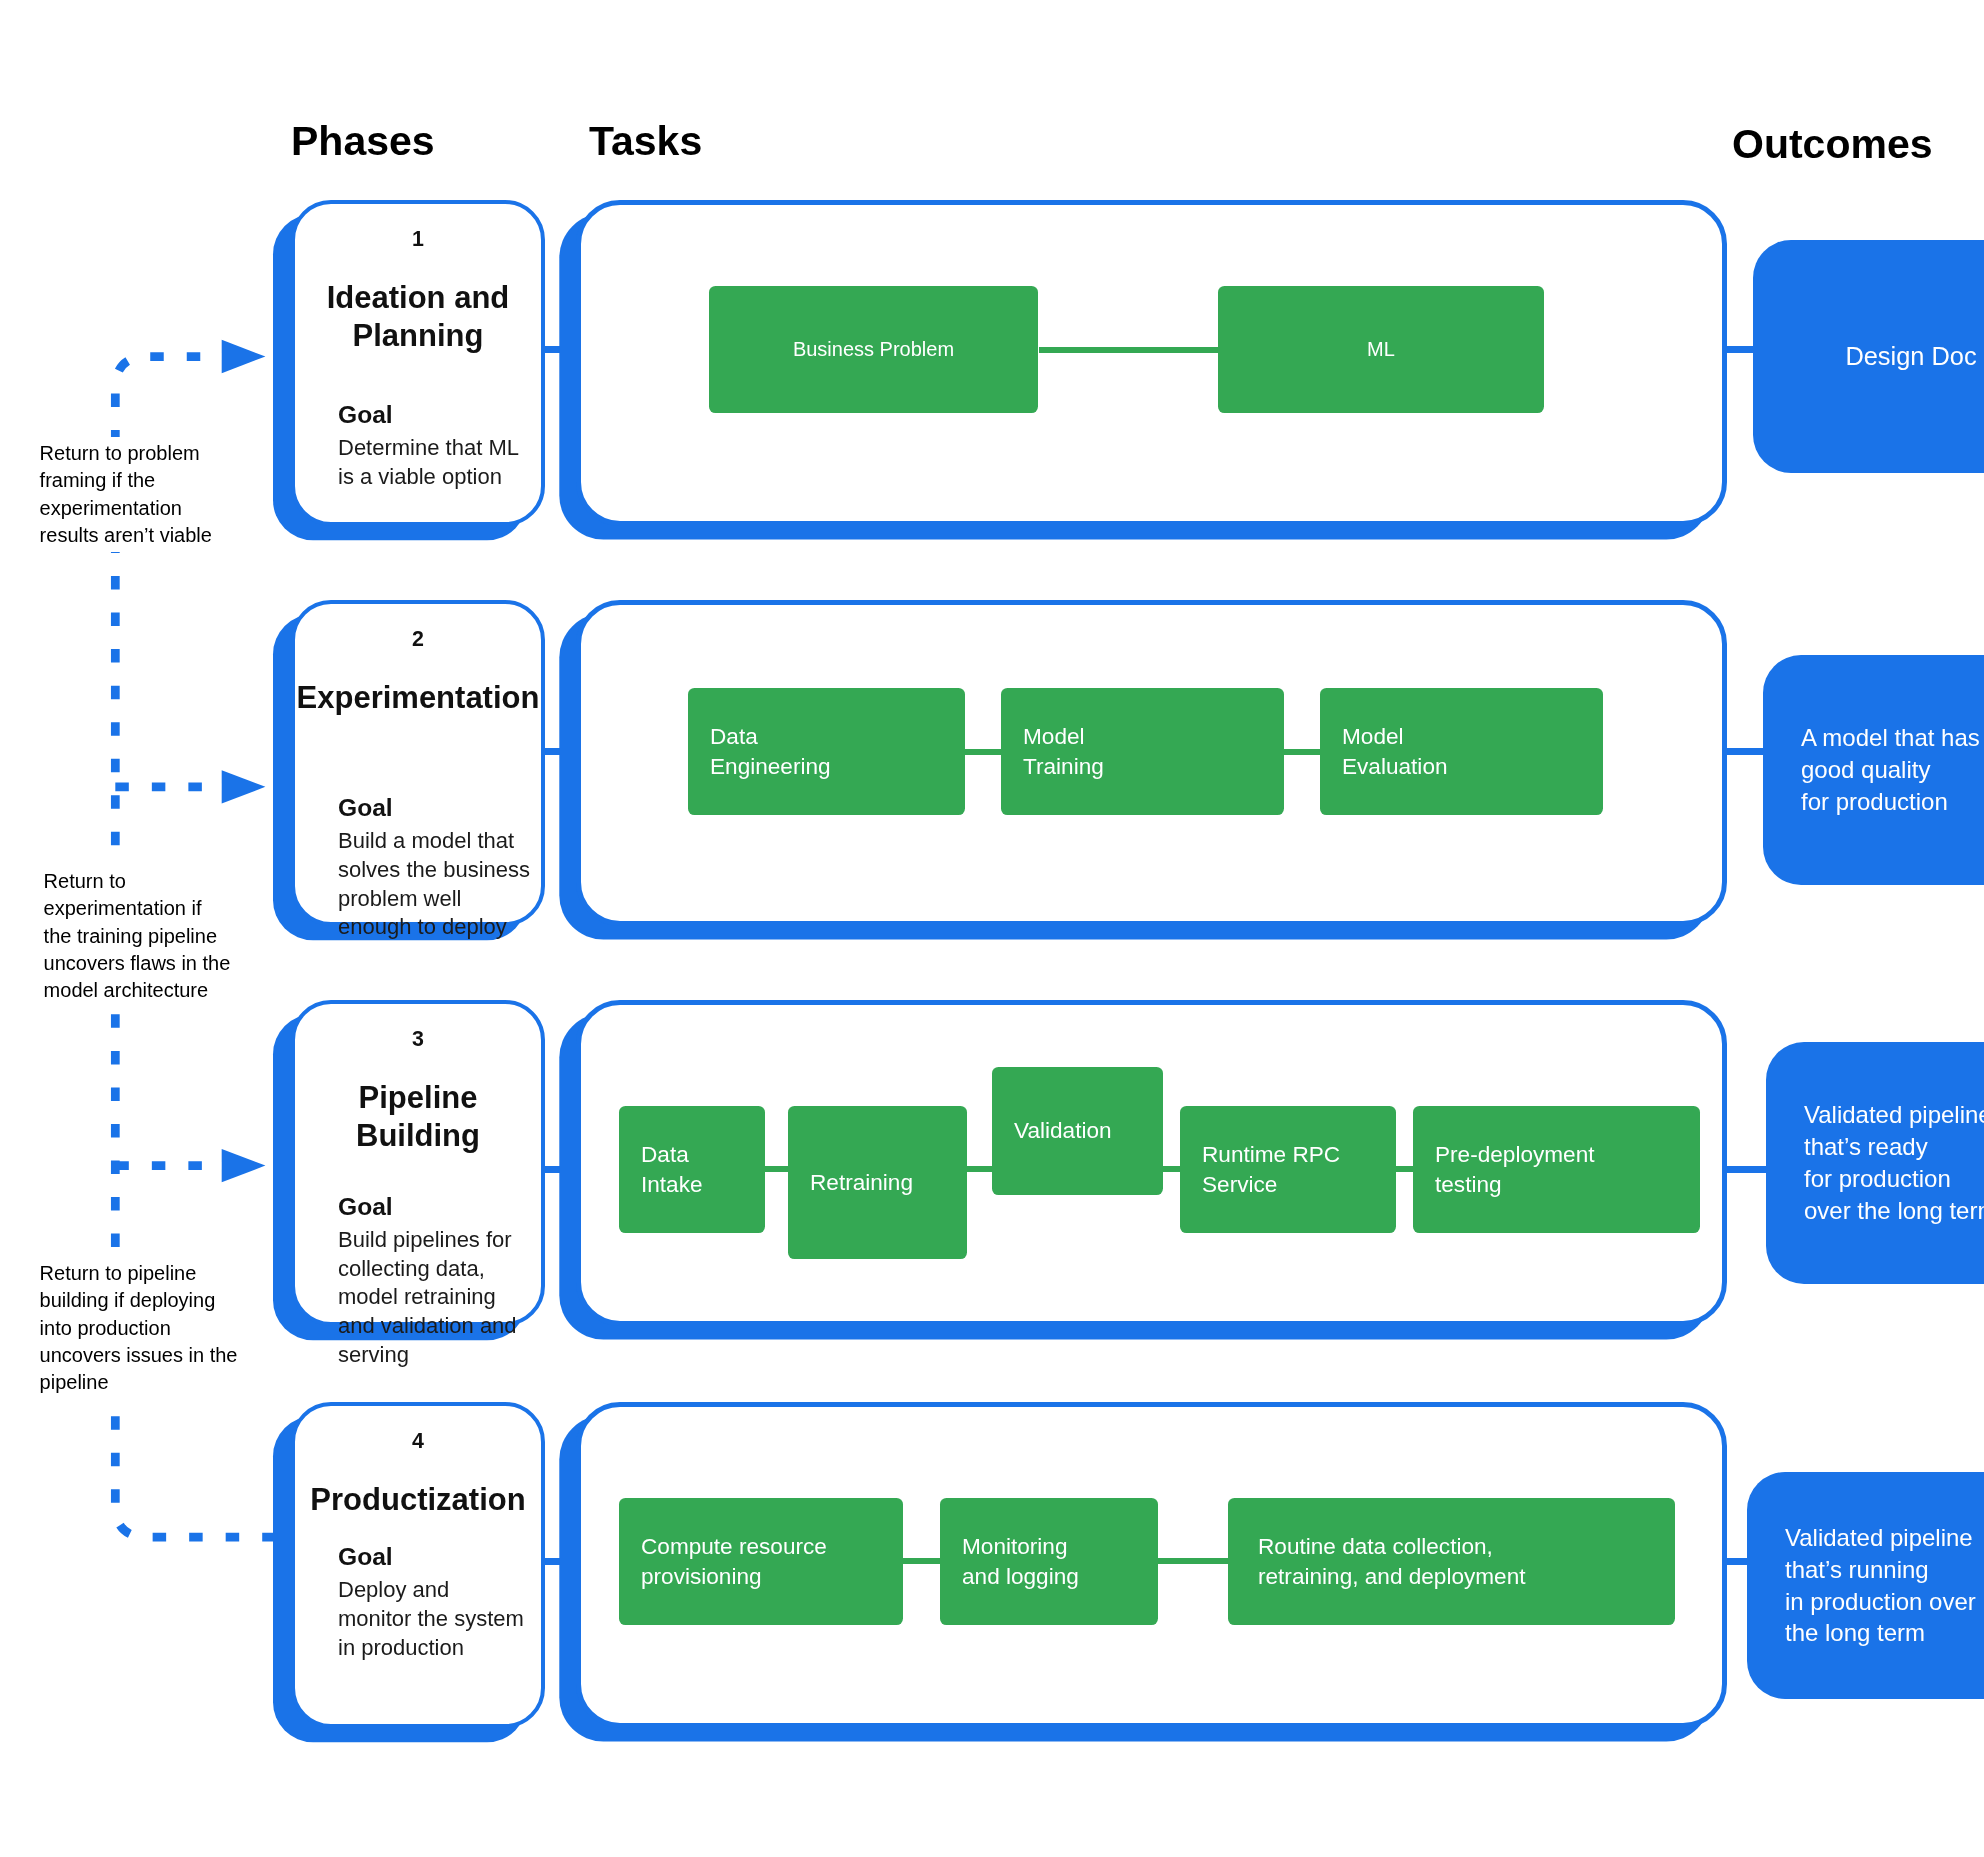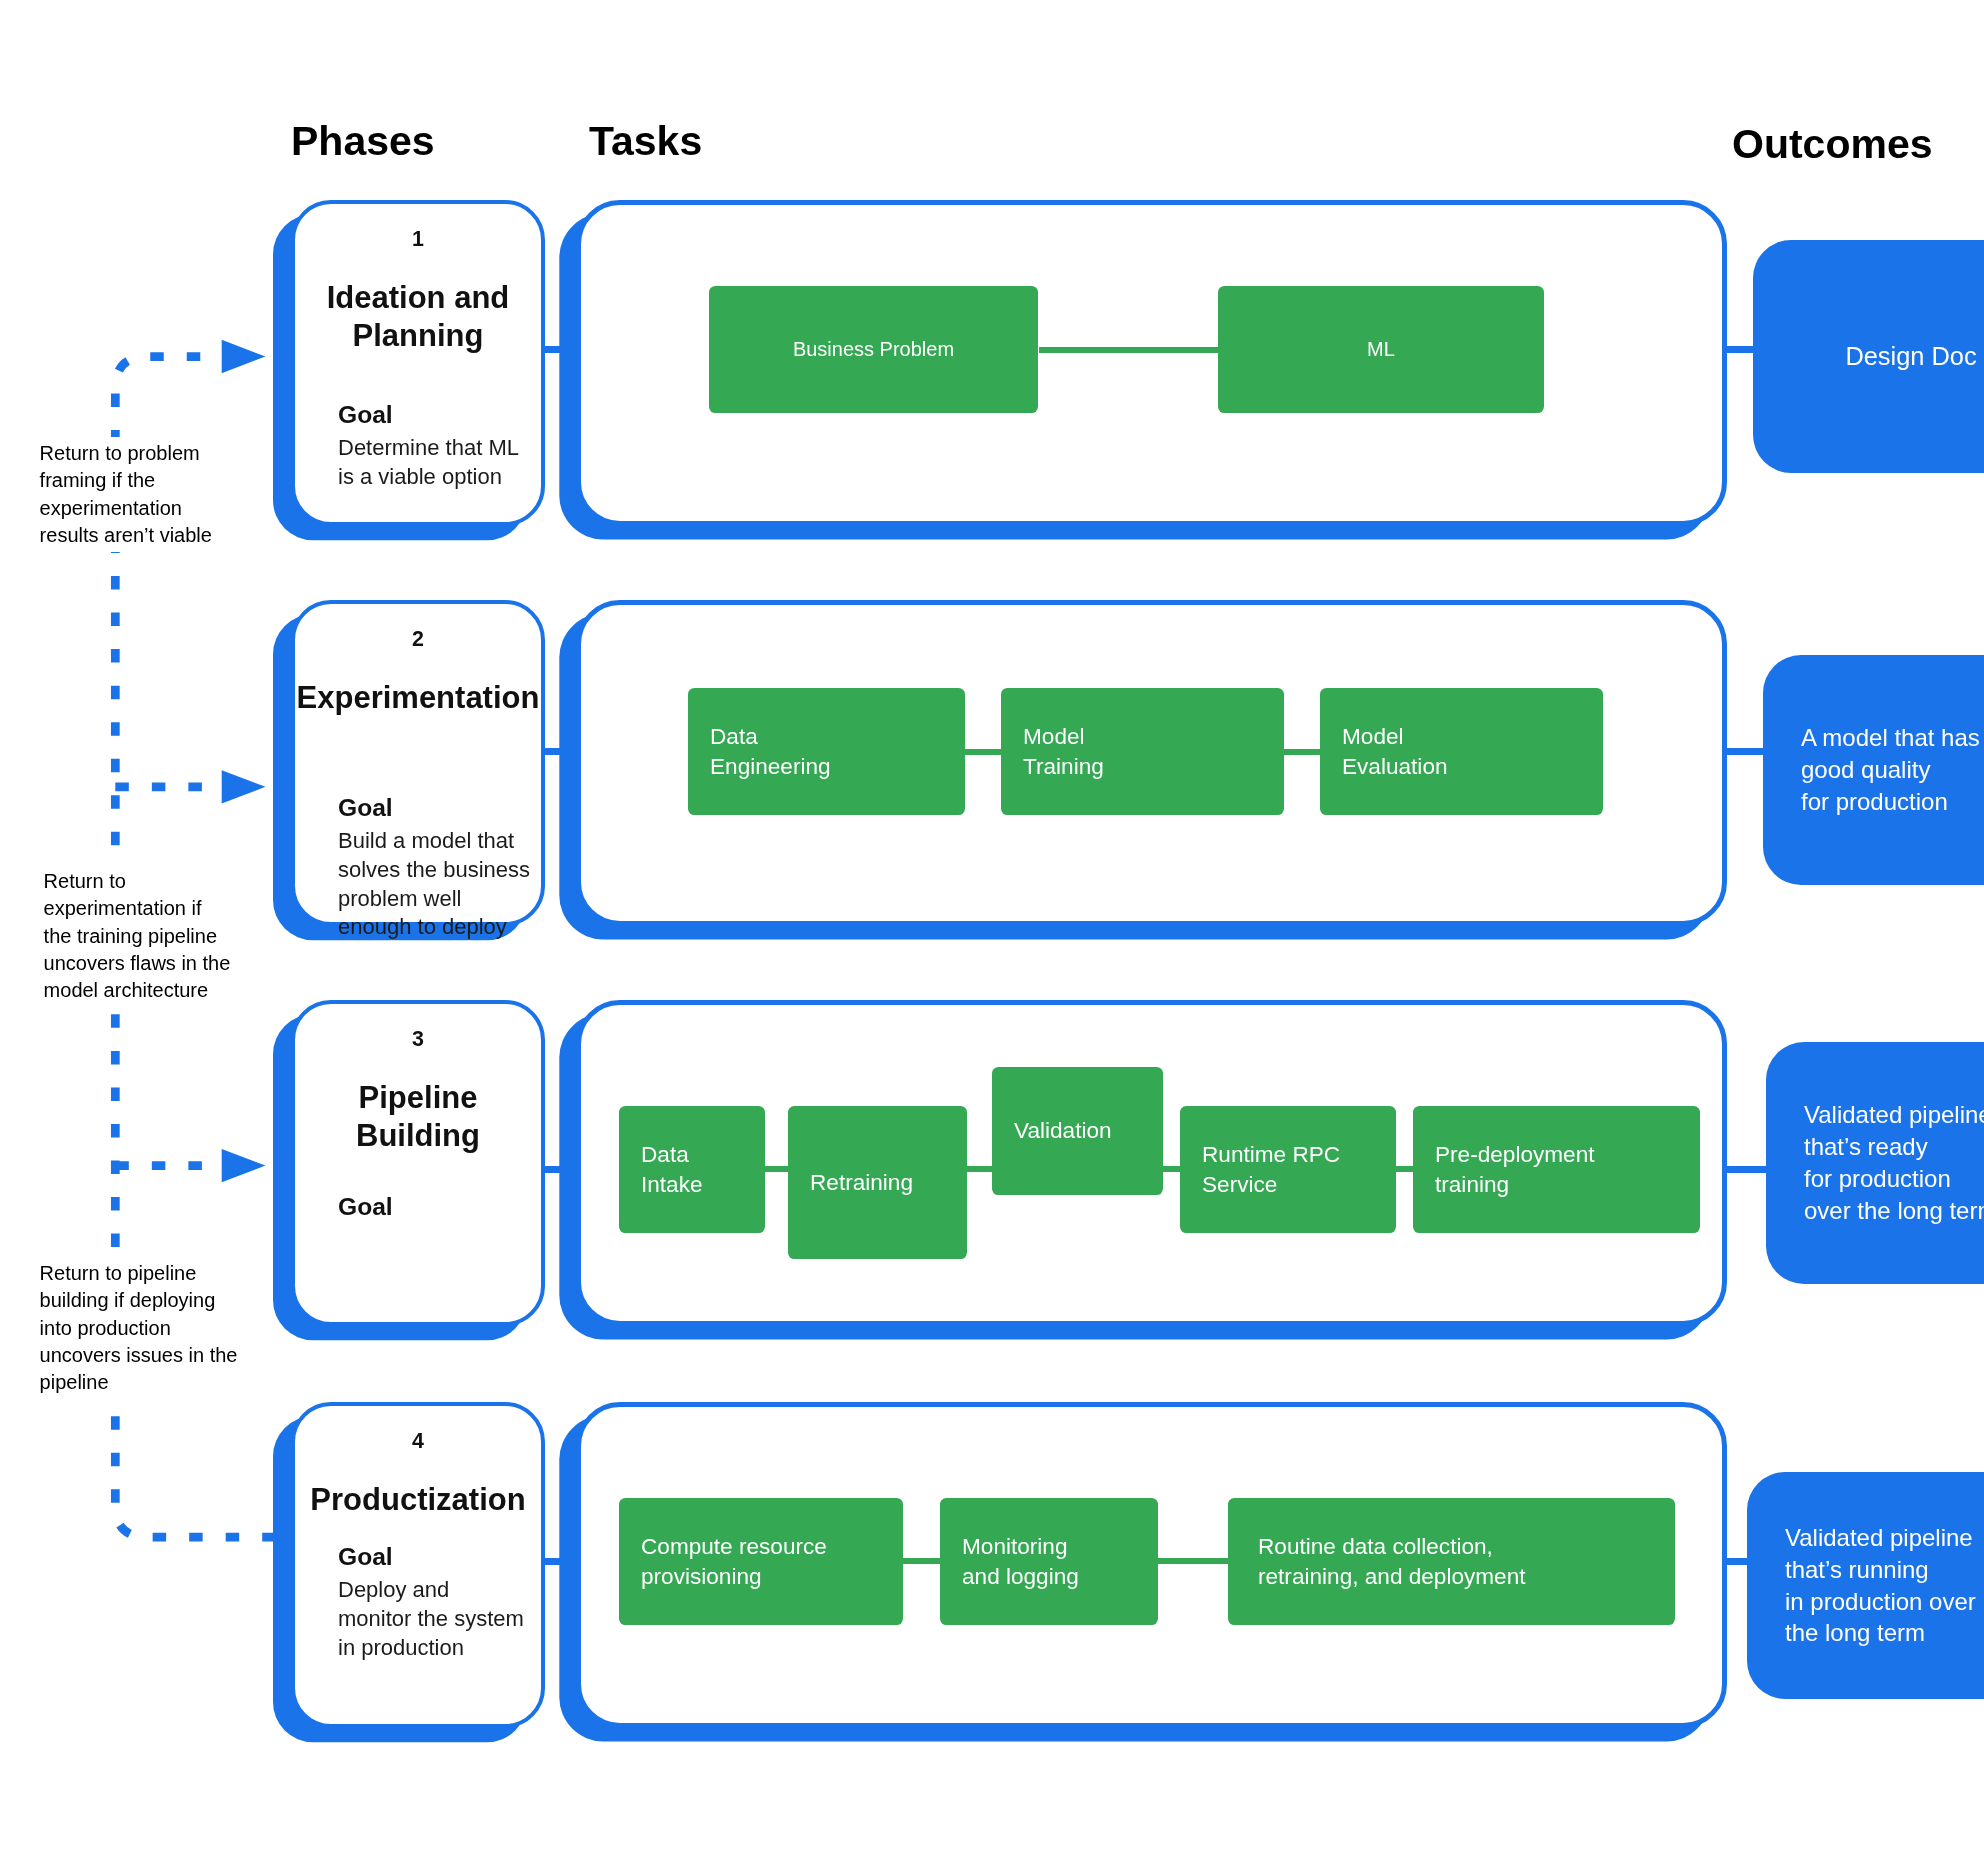--- a/index.html
+++ b/index.html
@@ -106,36 +106,41 @@
 <div class="bconn" style="left:1726px;width:38px;top:748px;"></div>
 <div class="outcome-box" style="left:1763px;top:655px;width:309px;height:230px;">A model that has
 good quality
 for production</div>
 
 <div class="phase-card" style="top:1000px;">
   <div class="phase-number">3</div>
   <div class="phase-title">Pipeline Building</div>
   <div class="goal-block" style="margin-top:38px;">
     <div class="goal-label">Goal</div>
+    <div class="goal-text">Build pipelines for
+collecting data,
+model retraining
+and validation and
+serving</div>
   </div>
 </div>
 <div class="bconn" style="left:543px;width:36px;top:1166px;"></div>
 <div class="task-container" style="top:1000px;"></div>
 <div class="task-box" style="left:619px;top:1106px;width:146px;height:127px;">Data
 Intake</div>
 <div class="gconn" style="left:765px;width:23px;top:1166px;"></div>
 <div class="task-box" style="left:788px;top:1106px;width:179px;height:153px;">Retraining</div>
 <div class="gconn" style="left:967px;width:24.6px;top:1166px;"></div>
 <div class="task-box" style="left:992px;top:1067px;width:171px;height:128px;">Validation</div>
 <div class="gconn" style="left:1163px;width:17.5px;top:1166px;"></div>
 <div class="task-box" style="left:1180px;top:1106px;width:216px;height:127px;">Runtime RPC
 Service</div>
 <div class="gconn" style="left:1396px;width:17.5px;top:1166px;"></div>
 <div class="task-box" style="left:1413px;top:1106px;width:287px;height:127px;">Pre-deployment
-training</div>
+testing</div>
 <div class="bconn" style="left:1726px;width:41px;top:1166px;"></div>
 <div class="outcome-box" style="left:1766px;top:1042px;width:304px;height:242px;">Validated pipeline
 that’s ready
 for production
 over the long term</div>
 
 <div class="phase-card" style="top:1402px;">
   <div class="phase-number">4</div>
   <div class="phase-title">Productization</div>
   <div class="goal-block" style="margin-top:24px;">

